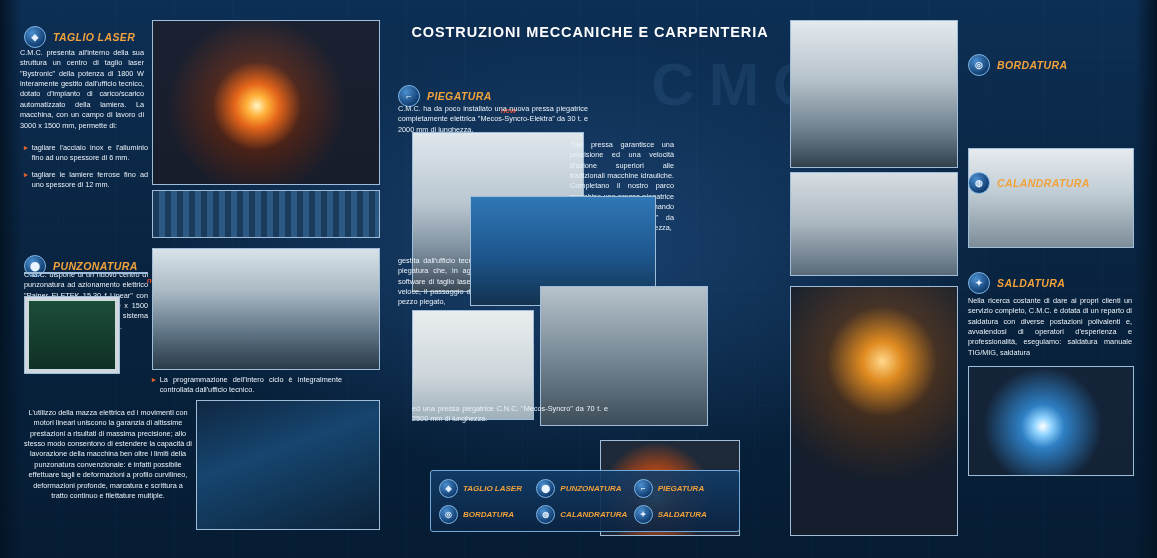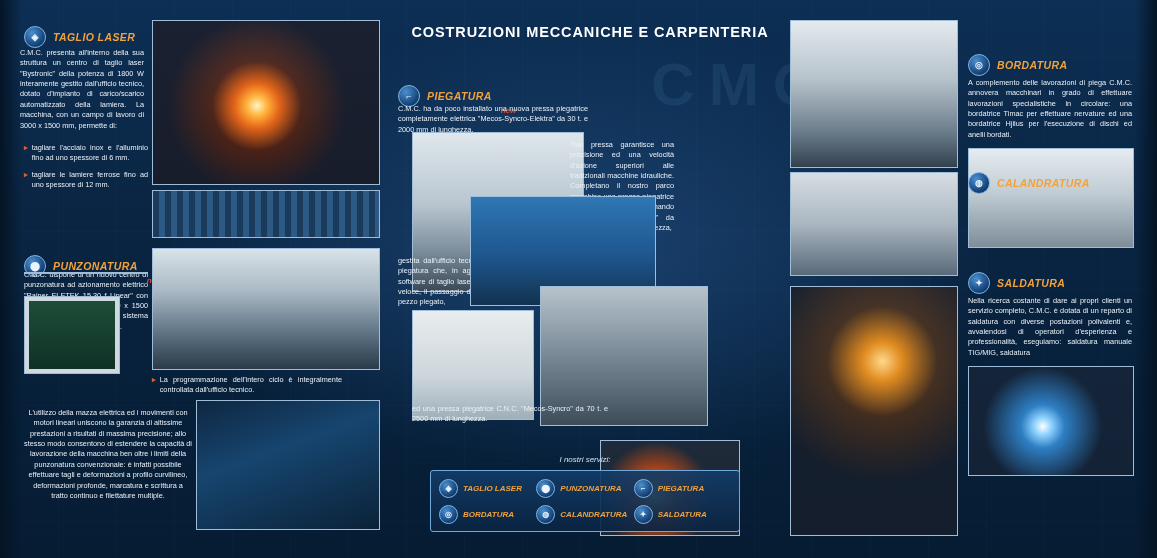--- a/index.html
+++ b/index.html
@@ -216,21 +216,20 @@
   <div class="photo" style="left:790px; top:286px; width:168px; height:250px;">
     <div class="inner" style="background:
       radial-gradient(circle at 55% 30%, #ffd88a 0%, #e08b20 10%, rgba(90,50,20,.65) 28%, rgba(20,30,45,.95) 62%),
       linear-gradient(180deg,#24384c 0%,#142230 60%,#0b141d 100%);"></div>
   </div>
 
   <div class="head" style="left:968px; top:54px;">
     <div class="badge">◎</div>
     <div class="label">BORDATURA</div>
   </div>
-  <div class="txt" style="left:968px; top:78px; width:164px;">A complemento delle lavorazioni di piega C.M.C. annovera macchinari in grado di effettuare lavorazioni specialistiche in circolare: una bordatrice Timac per effettuare nervature ed una bordatrice Hjilus per l'esecuzione di dischi ed anelli bordati.</div>
 
   <div class="photo" style="left:968px; top:148px; width:166px; height:100px;">
     <div class="inner" style="background:
       linear-gradient(180deg,#e6ebef 0%,#c0ccd4 45%,#7d8d99 100%);"></div>
   </div>
 
   <div class="head" style="left:968px; top:172px;">
     <div class="badge">◍</div>
     <div class="label">CALANDRATURA</div>
   </div>
@@ -241,21 +240,20 @@
   </div>
   <div class="txt" style="left:968px; top:296px; width:164px;">Nella ricerca costante di dare ai propri clienti un servizio completo, C.M.C. è dotata di un reparto di saldatura con diverse postazioni polivalenti e, avvalendosi di operatori d'esperienza e professionalità, eseguiamo:  saldatura manuale TIG/MIG, saldatura</div>
 
   <div class="photo" style="left:968px; top:366px; width:166px; height:110px;">
     <div class="inner" style="background:
       radial-gradient(circle at 45% 55%, #ffffff 0%, #8fd3ff 8%, #2e7fc4 20%, rgba(20,35,55,.9) 55%),
       linear-gradient(180deg,#1c3148,#0a1622);"></div>
   </div>
 
 
-  <div class="services-title">I nostri servizi:</div>
   <div class="services">
     <div class="item">
       <div class="badge">◈</div>
       <span class="l">TAGLIO LASER</span>
     </div>
     <div class="item">
       <div class="badge">⬤</div>
       <span class="l">PUNZONATURA</span>
     </div>
     <div class="item">

